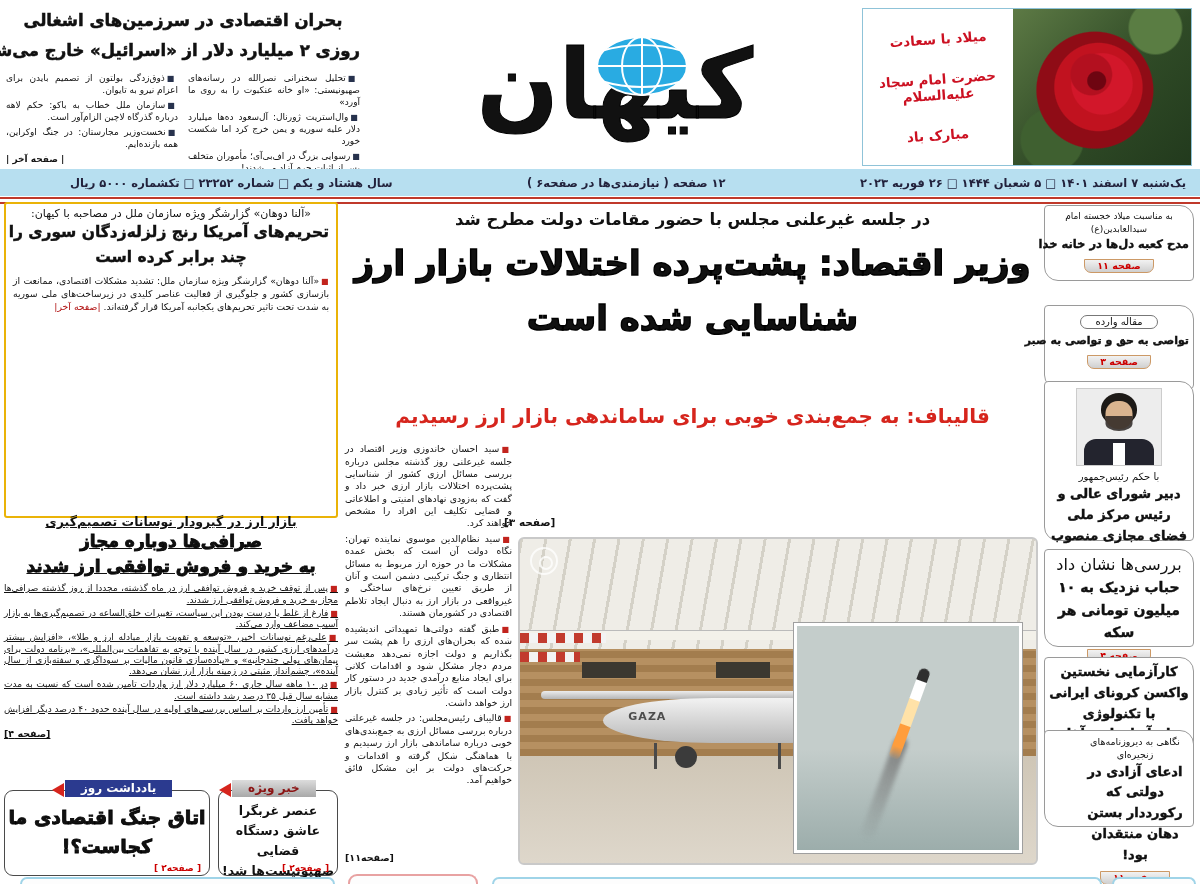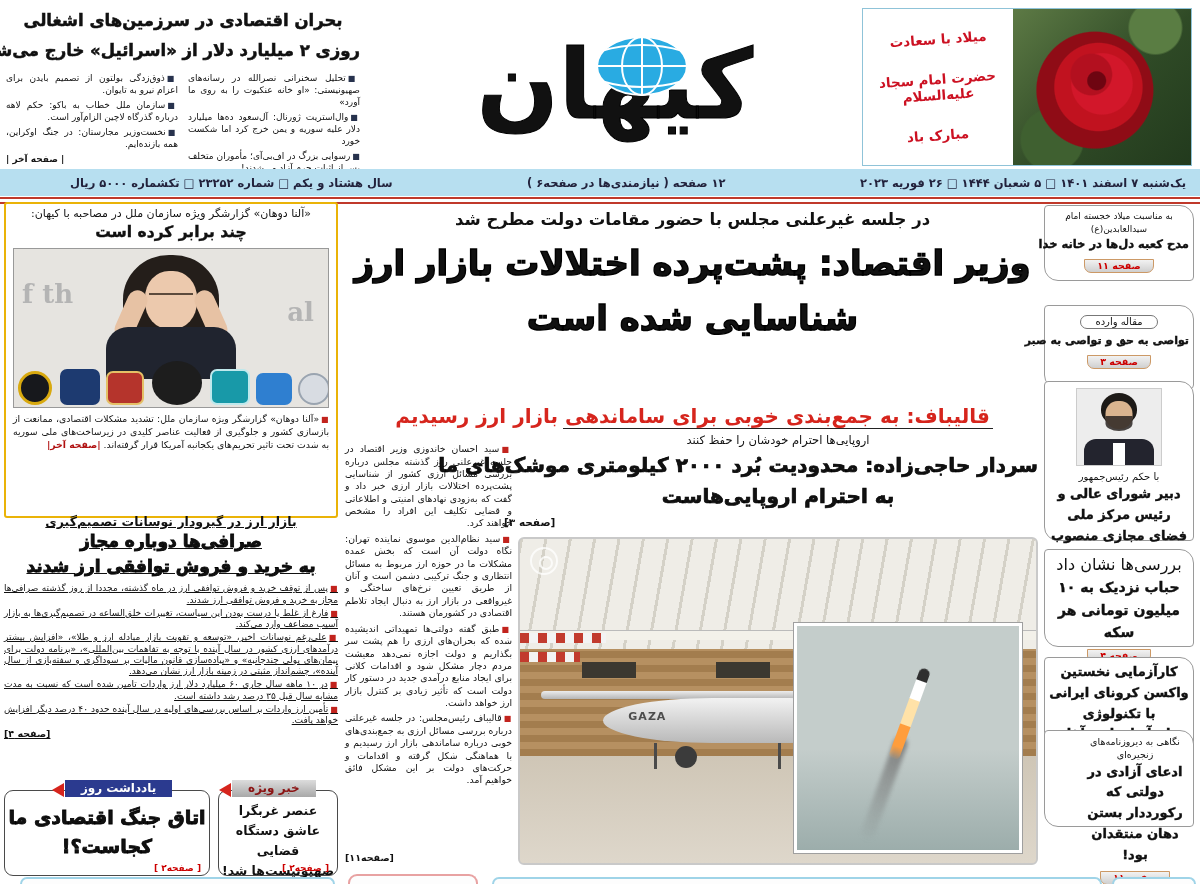--- a/index.html
+++ b/index.html
@@ -85,21 +85,21 @@
   .d-bgtxt.t2 { left:auto; right:14px; top:48px; }
   .d-hair { position:absolute; left:50%; top:6px; transform:translateX(-50%); width:96px; height:92px; background:#241e1a; border-radius:48% 48% 40% 40%; }
   .d-face { position:absolute; left:50%; top:22px; transform:translateX(-50%); width:52px; height:58px; background:#ecc9ad; border-radius:46%; }
   .d-glass { position:absolute; left:50%; top:44px; transform:translateX(-50%); width:44px; height:7px; border-top:2px solid #5c4a3c; }
   .d-arm { position:absolute; top:40px; width:20px; height:52px; background:#e7c2a4; border-radius:10px; }
   .d-torso { position:absolute; left:50%; bottom:28px; transform:translateX(-50%); width:130px; height:52px; background:#20242f; border-radius:22px 22px 0 0; }
   .mic { position:absolute; bottom:2px; border-radius:7px; }
   .d-mics { position:absolute; left:0; right:0; bottom:0; height:52px; }
 
   .d-cap { margin-top:4px; font-size:9.3px; line-height:1.42; text-align:justify; }
-  .d-cap .tag-red { color:#b01010; font-weight:bold;margin-top:40px; }
+  .d-cap .tag-red { color:#b01010; font-weight:normal;margin-top:40px; }
 
   .sarrafi { position:absolute; left:4px; top:514px; width:334px;text-decoration:underline; }
   .sarrafi .kick { text-align:center; font-size:12.5px; font-weight:bold; }
   .sarrafi .h { text-align:center; font-size:17px; font-weight:bold; line-height:1.45; -webkit-text-stroke:.8px #000; white-space:nowrap; }
   .sarrafi .body { margin-top:5px; font-size:9px; line-height:1.25; text-align:justify; }
   .sarrafi .body p { margin-bottom:2px; }
   .sarrafi .ptag { text-align:left; font-size:9.5px; font-weight:bold; }
 
   .note-box { position:absolute; top:790px; height:86px; border:1.5px solid #4a4a4a; border-radius:9px; text-align:center; }
   .note-label { position:absolute; top:-11px; right:18%; padding:1px 16px 2px; font-size:12px; font-weight:bold; white-space:nowrap; }
@@ -197,26 +197,20 @@
 
   <div class="lead-col">
 
   <p><span class="sq-red">■</span><span>سید احسان خاندوزی وزیر اقتصاد در جلسه غیرعلنی روز گذشته مجلس درباره بررسی مسائل ارزی کشور از شناسایی پشت‌پرده اختلالات بازار ارزی خبر داد و گفت که به‌زودی نهادهای امنیتی و اطلاعاتی و قضایی تکلیف این افراد را مشخص خواهند کرد.</span></p>
       <p><span class="sq-red">■</span><span>سید نظام‌الدین موسوی نماینده تهران: نگاه دولت آن است که بخش عمده مشکلات ما در حوزه ارز مربوط به مسائل انتظاری و جنگ ترکیبی دشمن است و آنان از طریق تعیین نرخ‌های ساختگی و غیرواقعی در بازار ارز به دنبال ایجاد تلاطم اقتصادی در کشورمان هستند.</span></p>
       <p><span class="sq-red">■</span><span>طبق گفته دولتی‌ها تمهیداتی اندیشیده شده که بحران‌های ارزی را هم پشت سر بگذاریم و دولت اجازه نمی‌دهد معیشت مردم دچار مشکل شود و اقدامات کلانی برای ایجاد منابع درآمدی جدید در دستور کار دولت است که تأثیر زیادی بر کنترل بازار ارز خواهد داشت.</span></p>
       <p><span class="sq-red">■</span><span>قالیباف رئیس‌مجلس: در جلسه غیرعلنی درباره بررسی مسائل ارزی به جمع‌بندی‌های خوبی درباره ساماندهی بازار ارز رسیدیم و با هماهنگی شکل گرفته و اقدامات و حرکت‌های دولت بر این مشکل فائق خواهیم آمد.</span></p>
     </div>
   <div class="lead-ptag">[صفحه۱۱]</div>
 
-  <div class="haji">
-    <div class="div-line"></div>
-    <div class="kick">اروپایی‌ها احترام خودشان را حفظ کنند</div>
-    <div class="h">سردار حاجی‌زاده: محدودیت بُرد ۲۰۰۰ کیلومتری موشک‌های ما</div>
-    <div class="h">به احترام اروپایی‌هاست</div>
-  </div>
   <div class="haji-page">[صفحه ۳]</div>
 
   <div class="drone">
     <div class="dr-ceiling"></div>
     <div class="dr-beam"></div>
     <div class="dr-wall"></div>
     <div class="dr-win" style="left:12%;"></div>
     <div class="dr-win" style="left:38%;"></div>
     <div class="dr-win" style="left:72%;"></div>
     <div class="dr-floor"></div>
@@ -233,40 +227,22 @@
     <div class="dr-gear" style="left:50%;"></div>
     <div class="watermark"></div>
     <div class="inset">
       <div class="missile-smoke"></div>
       <div class="missile-flame"></div>
     </div>
   </div>
 
   <div class="douhan">
     <div class="kick">«آلنا دوهان» گزارشگر ویژه سازمان ملل در مصاحبه با کیهان:</div>
+    <div class="h">تحریم‌های آمریکا رنج زلزله‌زدگان سوری را</div>
     <div class="h">چند برابر کرده است</div>
-    <div class="d-photo">
-      <div class="d-bgtxt" style="left:8px; top:30px;">f th</div>
-      <div class="d-bgtxt t2">al</div>
-      <div class="d-hair"></div>
-      <div class="d-face"></div>
-      <div class="d-glass"></div>
-      <div class="d-arm" style="left:34%; transform:rotate(24deg);"></div>
-      <div class="d-arm" style="right:34%; transform:rotate(-24deg);"></div>
-      <div class="d-torso"></div>
-      <div class="d-mics">
-        <div class="mic" style="left:4px; width:34px; height:34px; background:#17181c; border:3px solid #d8a90f; border-radius:50%;"></div>
-        <div class="mic" style="left:46px; width:40px; height:36px; background:#1d3a70;"></div>
-        <div class="mic" style="left:92px; width:38px; height:34px; background:#b5342c; border:2px solid #e5c066;"></div>
-        <div class="mic" style="left:138px; width:50px; height:44px; background:#1d1d1d; border-radius:50%;"></div>
-        <div class="mic" style="left:196px; width:40px; height:36px; background:#1899a8; border:2px solid #bfe8ec;"></div>
-        <div class="mic" style="left:242px; width:36px; height:32px; background:#2f7fd0;"></div>
-        <div class="mic" style="left:284px; width:32px; height:32px; background:#d8dce2; border:2px solid #9aa4b0; border-radius:50%;"></div>
-      </div>
-    </div>
     <div class="d-cap">
       <span class="sq-red">■</span><span>«آلنا دوهان» گزارشگر ویژه سازمان ملل: تشدید مشکلات اقتصادی، ممانعت از بازسازی کشور و جلوگیری از فعالیت عناصر کلیدی در زیرساخت‌های ملی سوریه به شدت تحت تاثیر تحریم‌های یکجانبه آمریکا قرار گرفته‌اند.</span>
       <span class="tag-red">|صفحه آخر|</span>
     </div>
   </div>
 
   <div class="sarrafi">
     <div class="kick">بازار ارز در گیرودار نوسانات تصمیم‌گیری</div>
     <div class="h">صرافی‌ها دوباره مجاز</div>
     <div class="h">به خرید و فروش توافقی ارز شدند</div>

